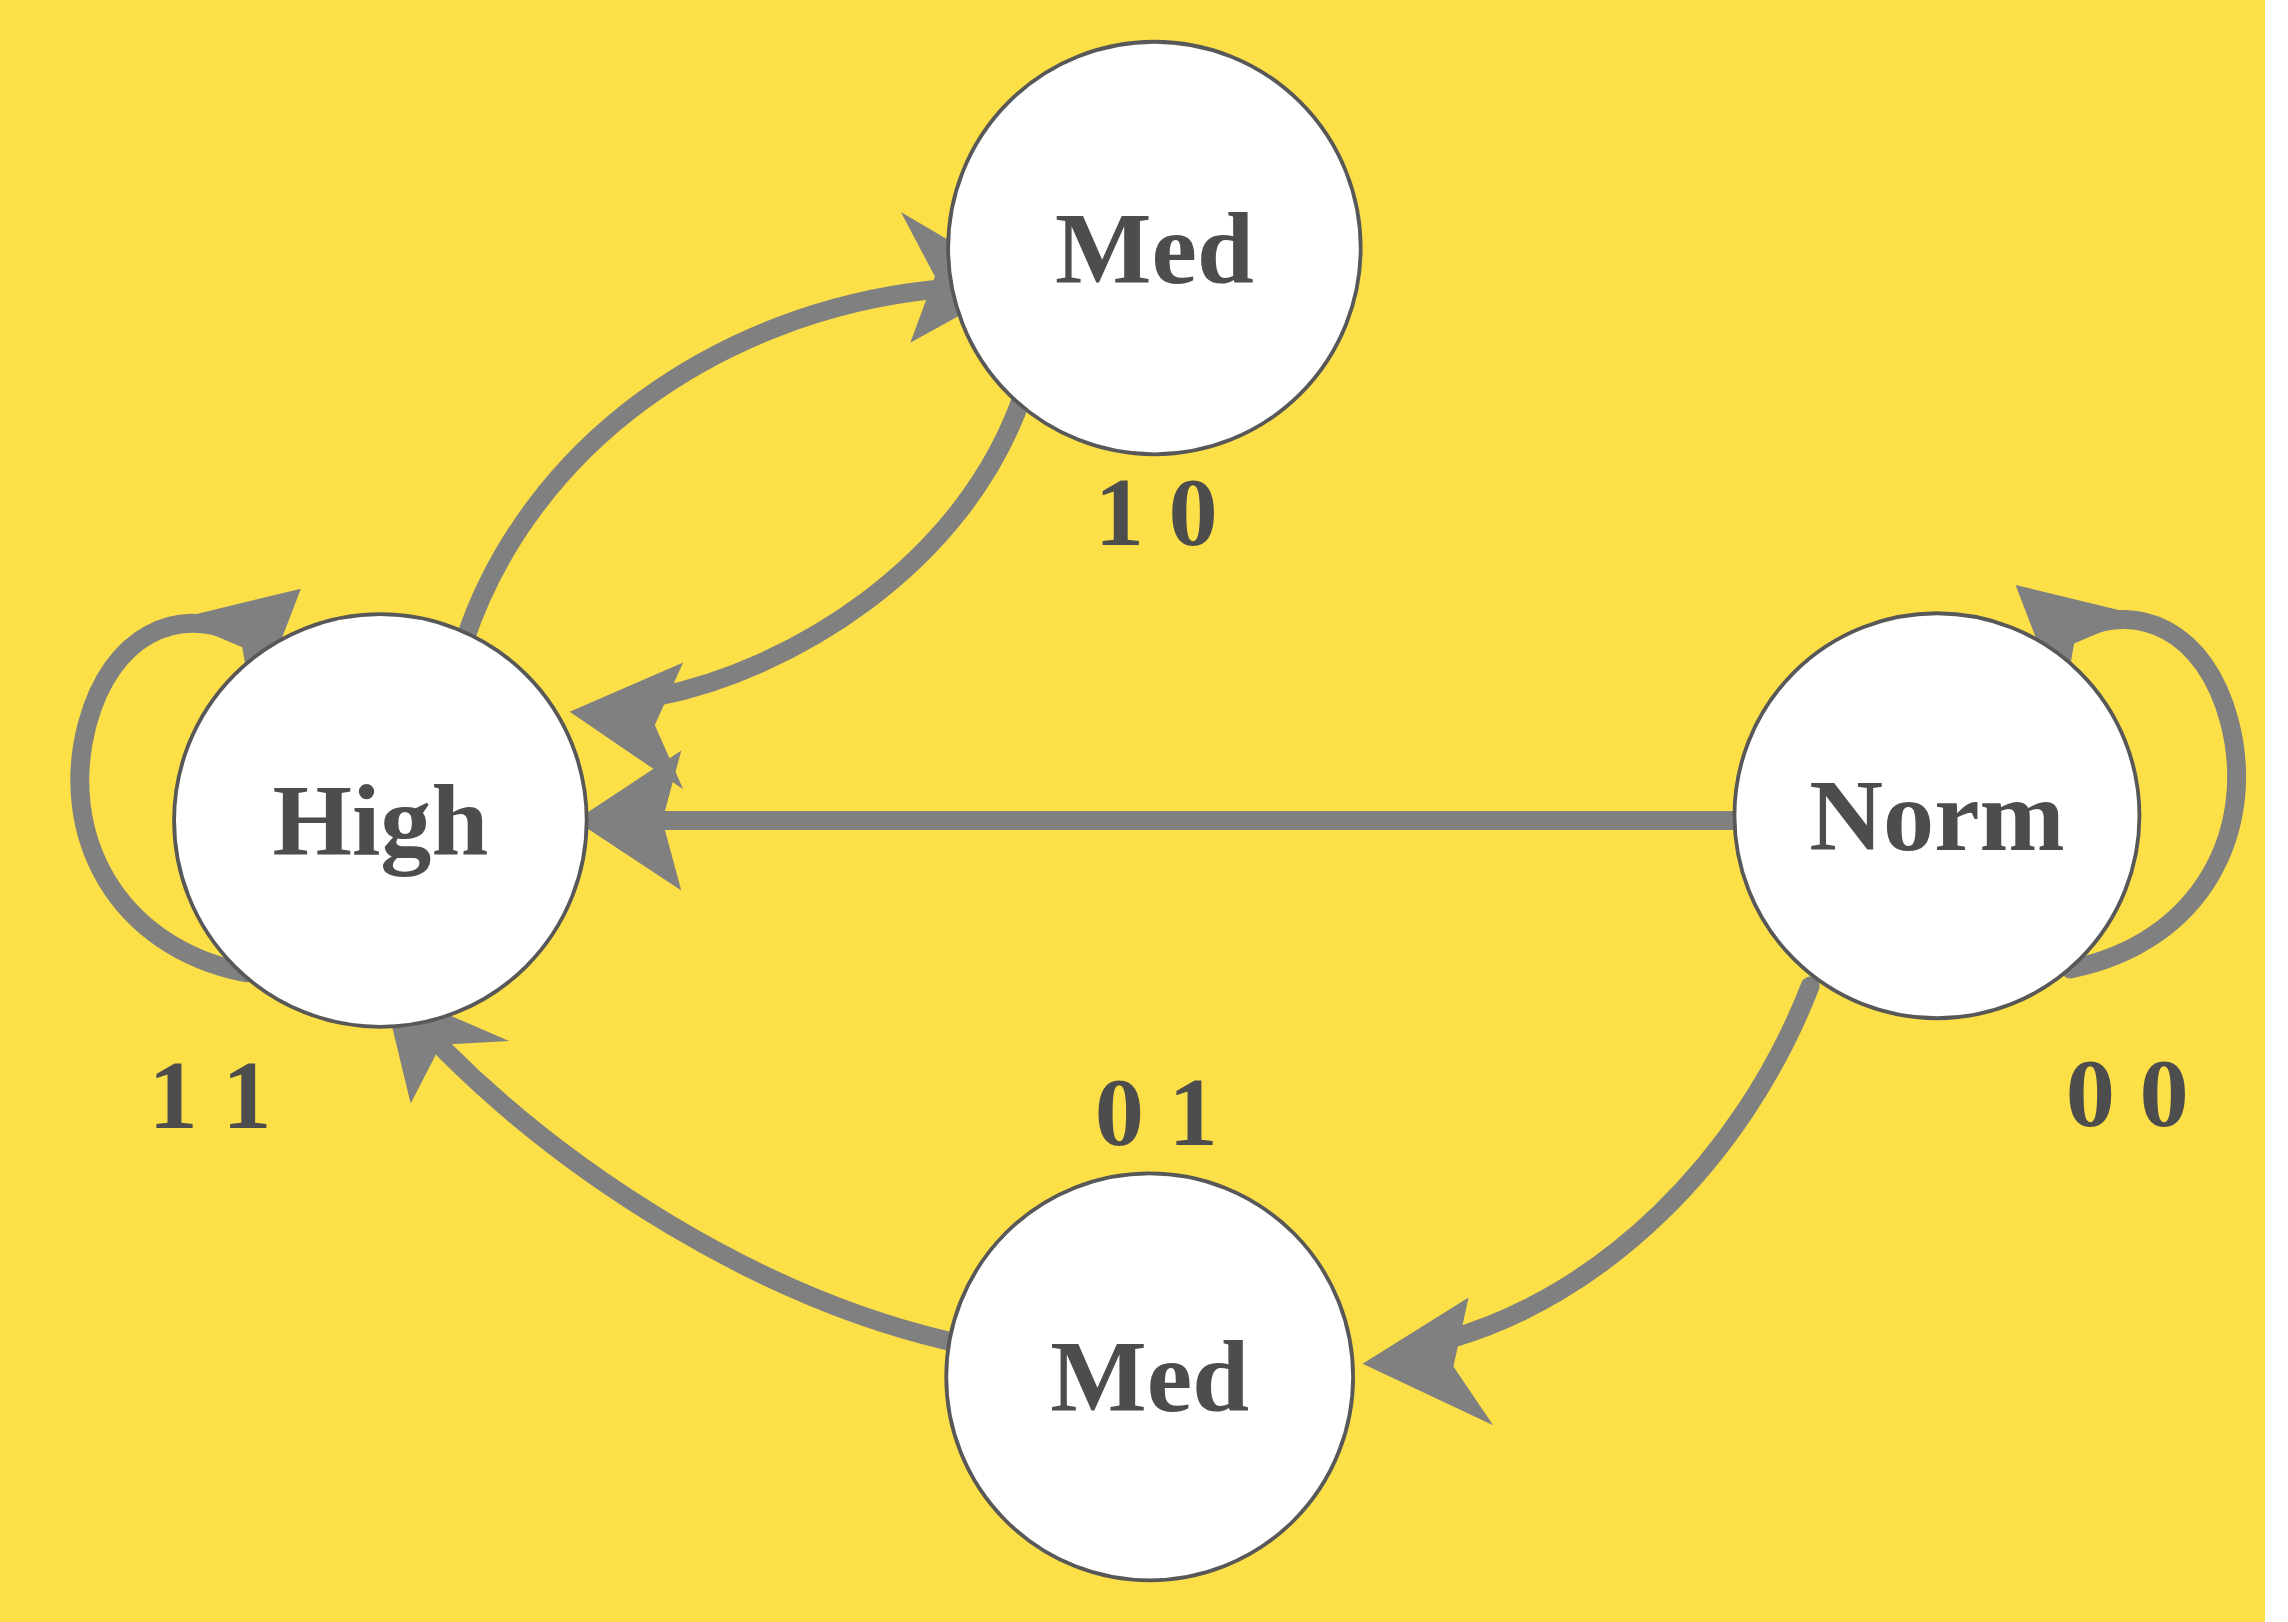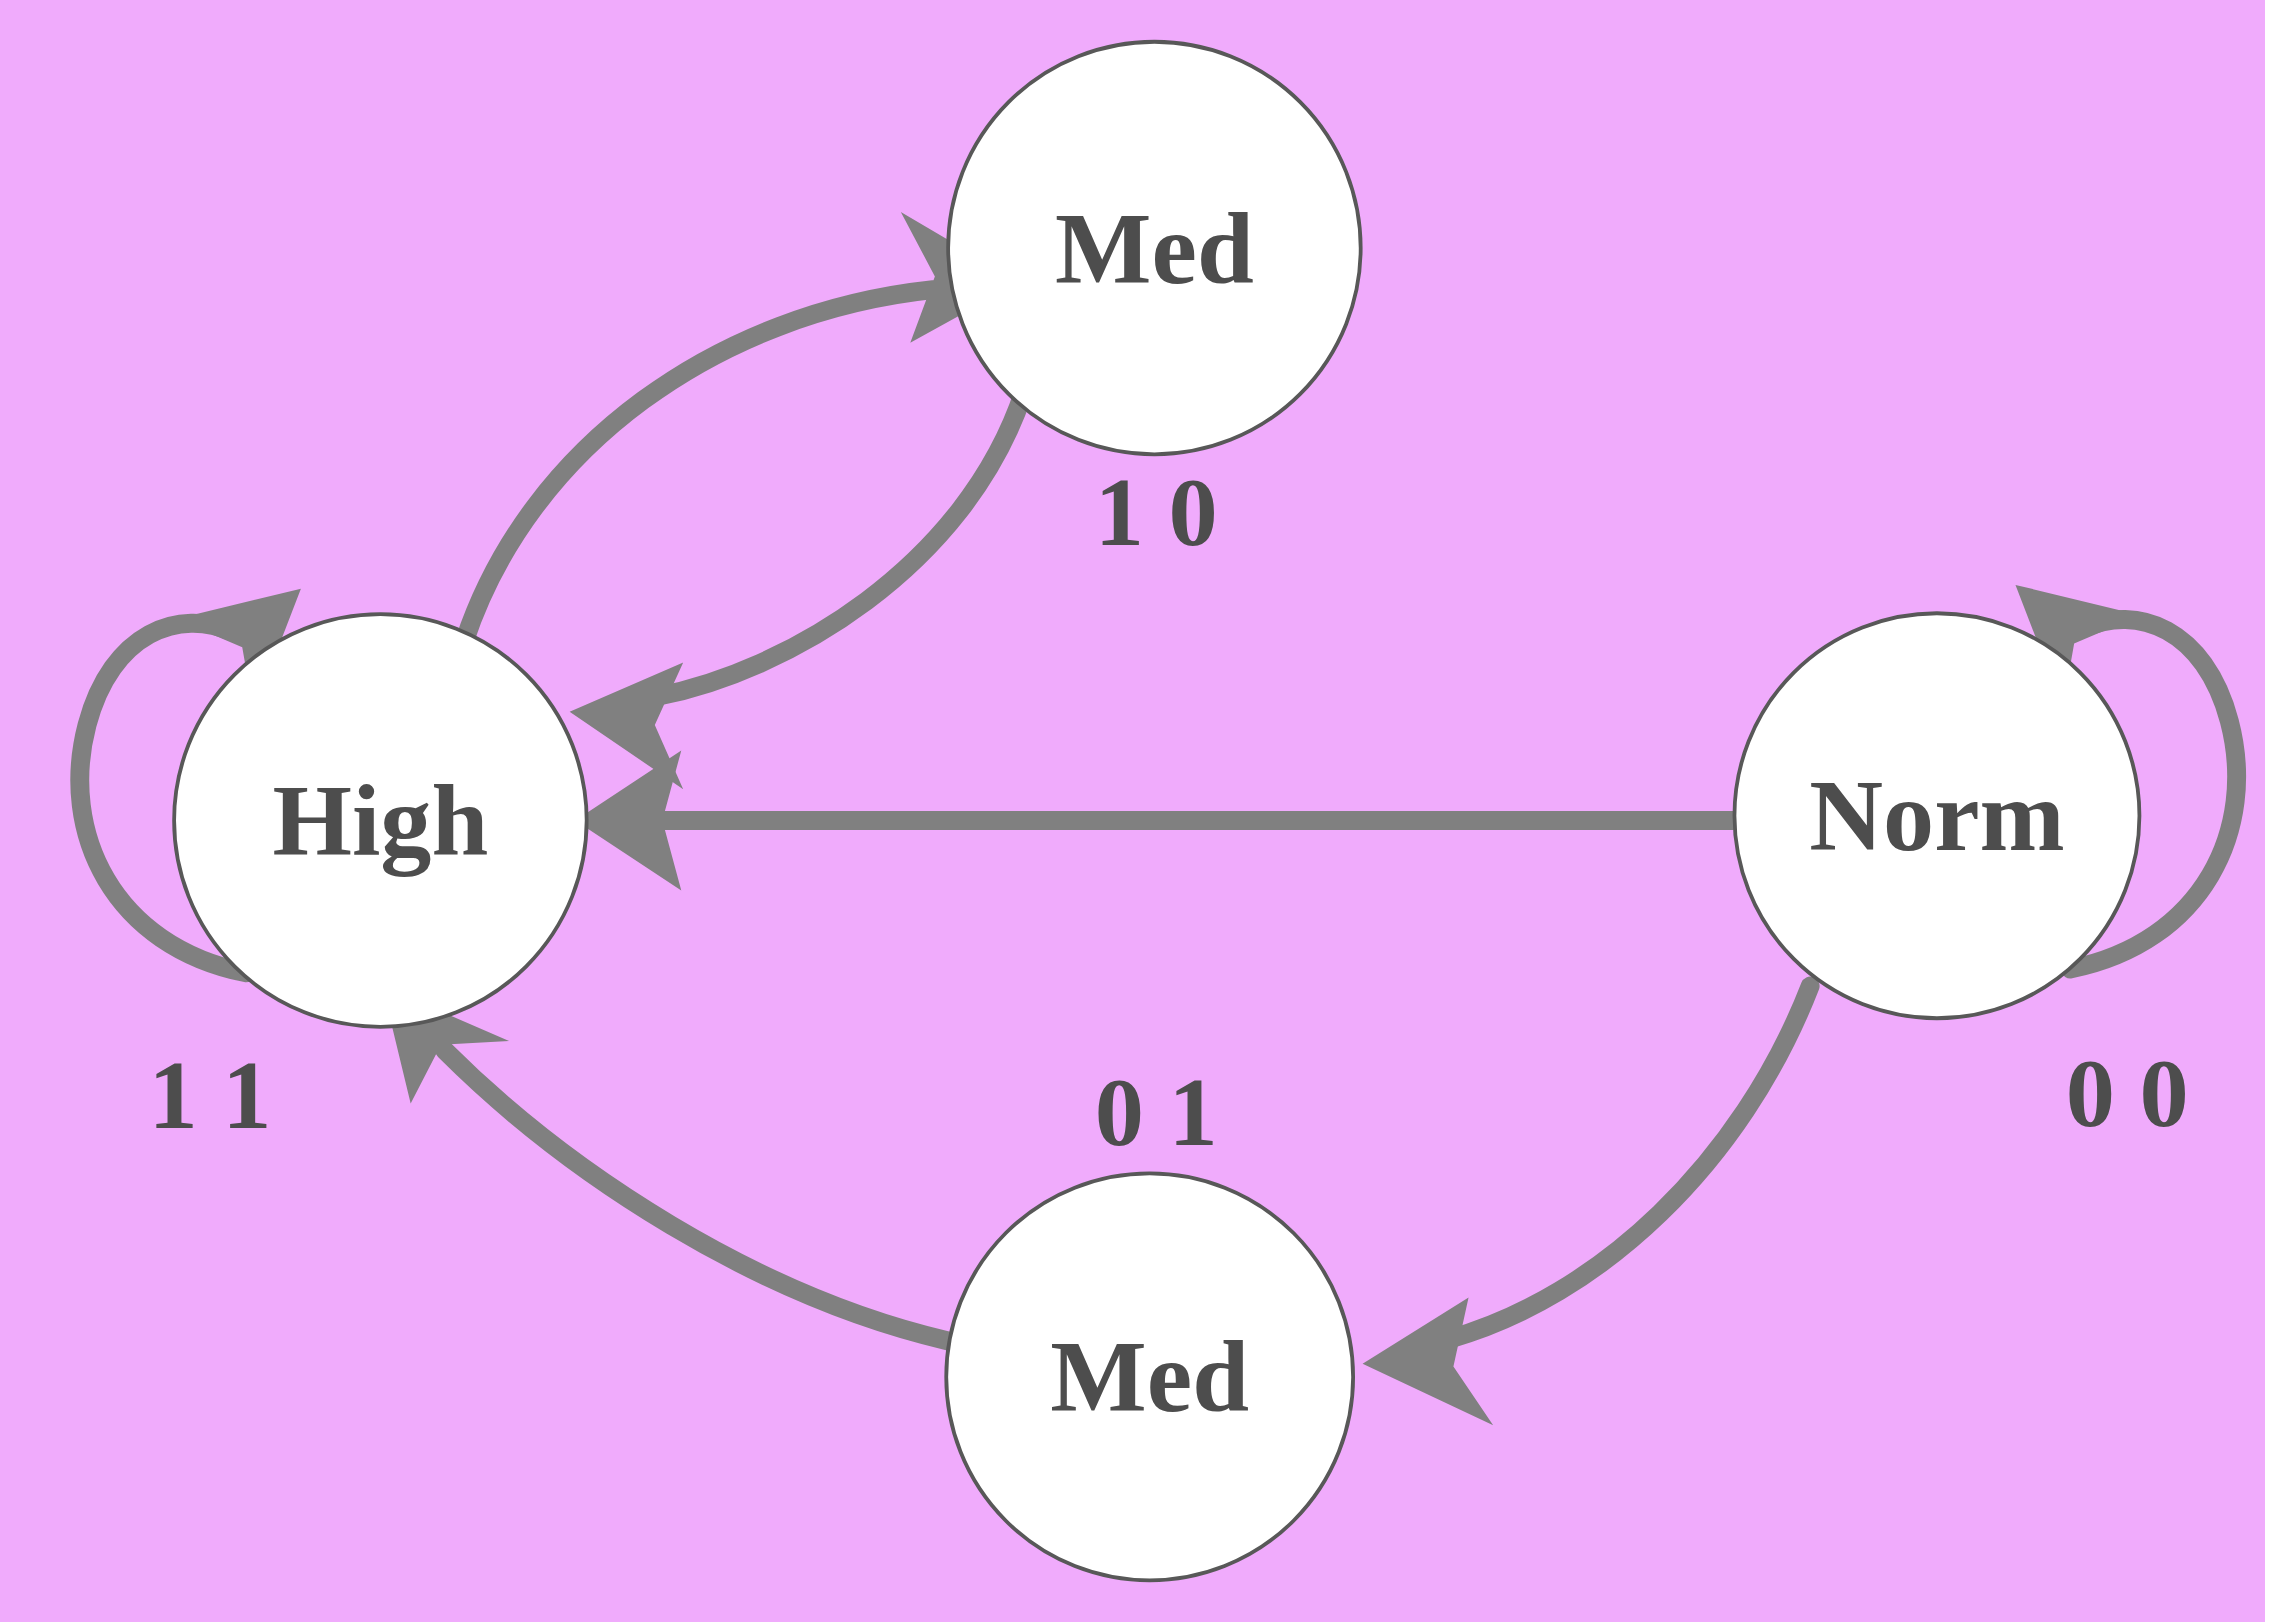--- a/index.html
+++ b/index.html
@@ -11,21 +11,21 @@
   body {
     width: 2288px;
     height: 1623px;
     overflow: hidden;
     font-family: "Liberation Serif", "DejaVu Serif", serif;
   }
   #diagram-root {
     position: relative;
     width: 2265px;
     height: 1623px;
-    background: #f0abfc;
+    background: #fde047;
   }
   svg.fsm {
     display: block;
     width: 2288px;
     height: 1623px;
   }
   .node-circle {
     fill: #ffffff;
     stroke: #585858;
     stroke-width: 4;

